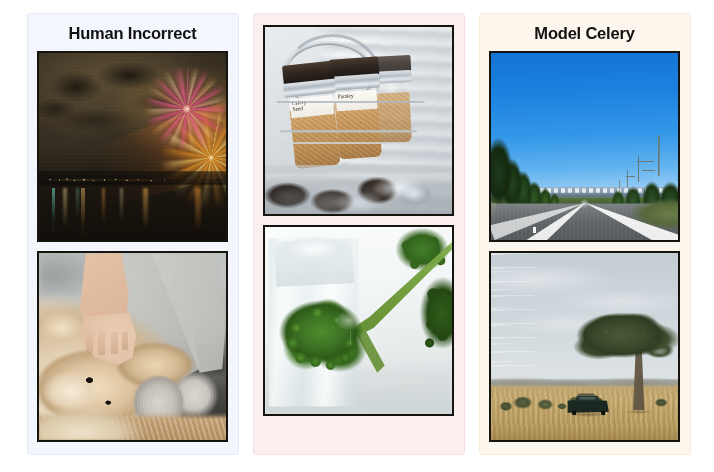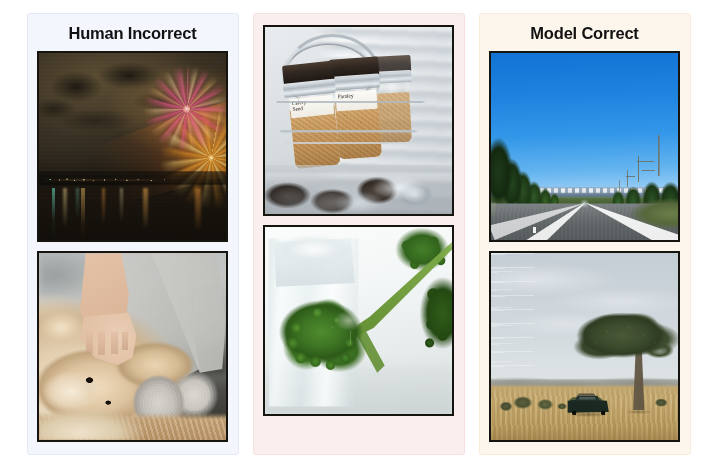--- a/index.html
+++ b/index.html
@@ -877,21 +877,21 @@
         <div class="ph-layer pr-leaf-main"></div>
         <div class="ph-layer pr-leaf-lobes"></div>
         <div class="ph-layer pr-leaf-veins"></div>
         <div class="ph-layer pr-highlight"></div>
       </div>
 
     </div>
   </div>
 
   <div class="panel panel-mcorr">
-    <div class="panel-title">Model Correct</div>
+    <div class="panel-title">Model Celery</div>
     <div class="img-stack">
 
       <div class="photo">
         <div class="ph-layer rd-sky"></div>
         <div class="ph-layer rd-mtn-far"></div>
         <div class="ph-layer rd-mtn"></div>
         <div class="ph-layer rd-snow"></div>
         <div class="ph-layer rd-midground"></div>
         <div class="ph-layer rd-trees-l"></div>
         <div class="ph-layer rd-trees-r"></div>

